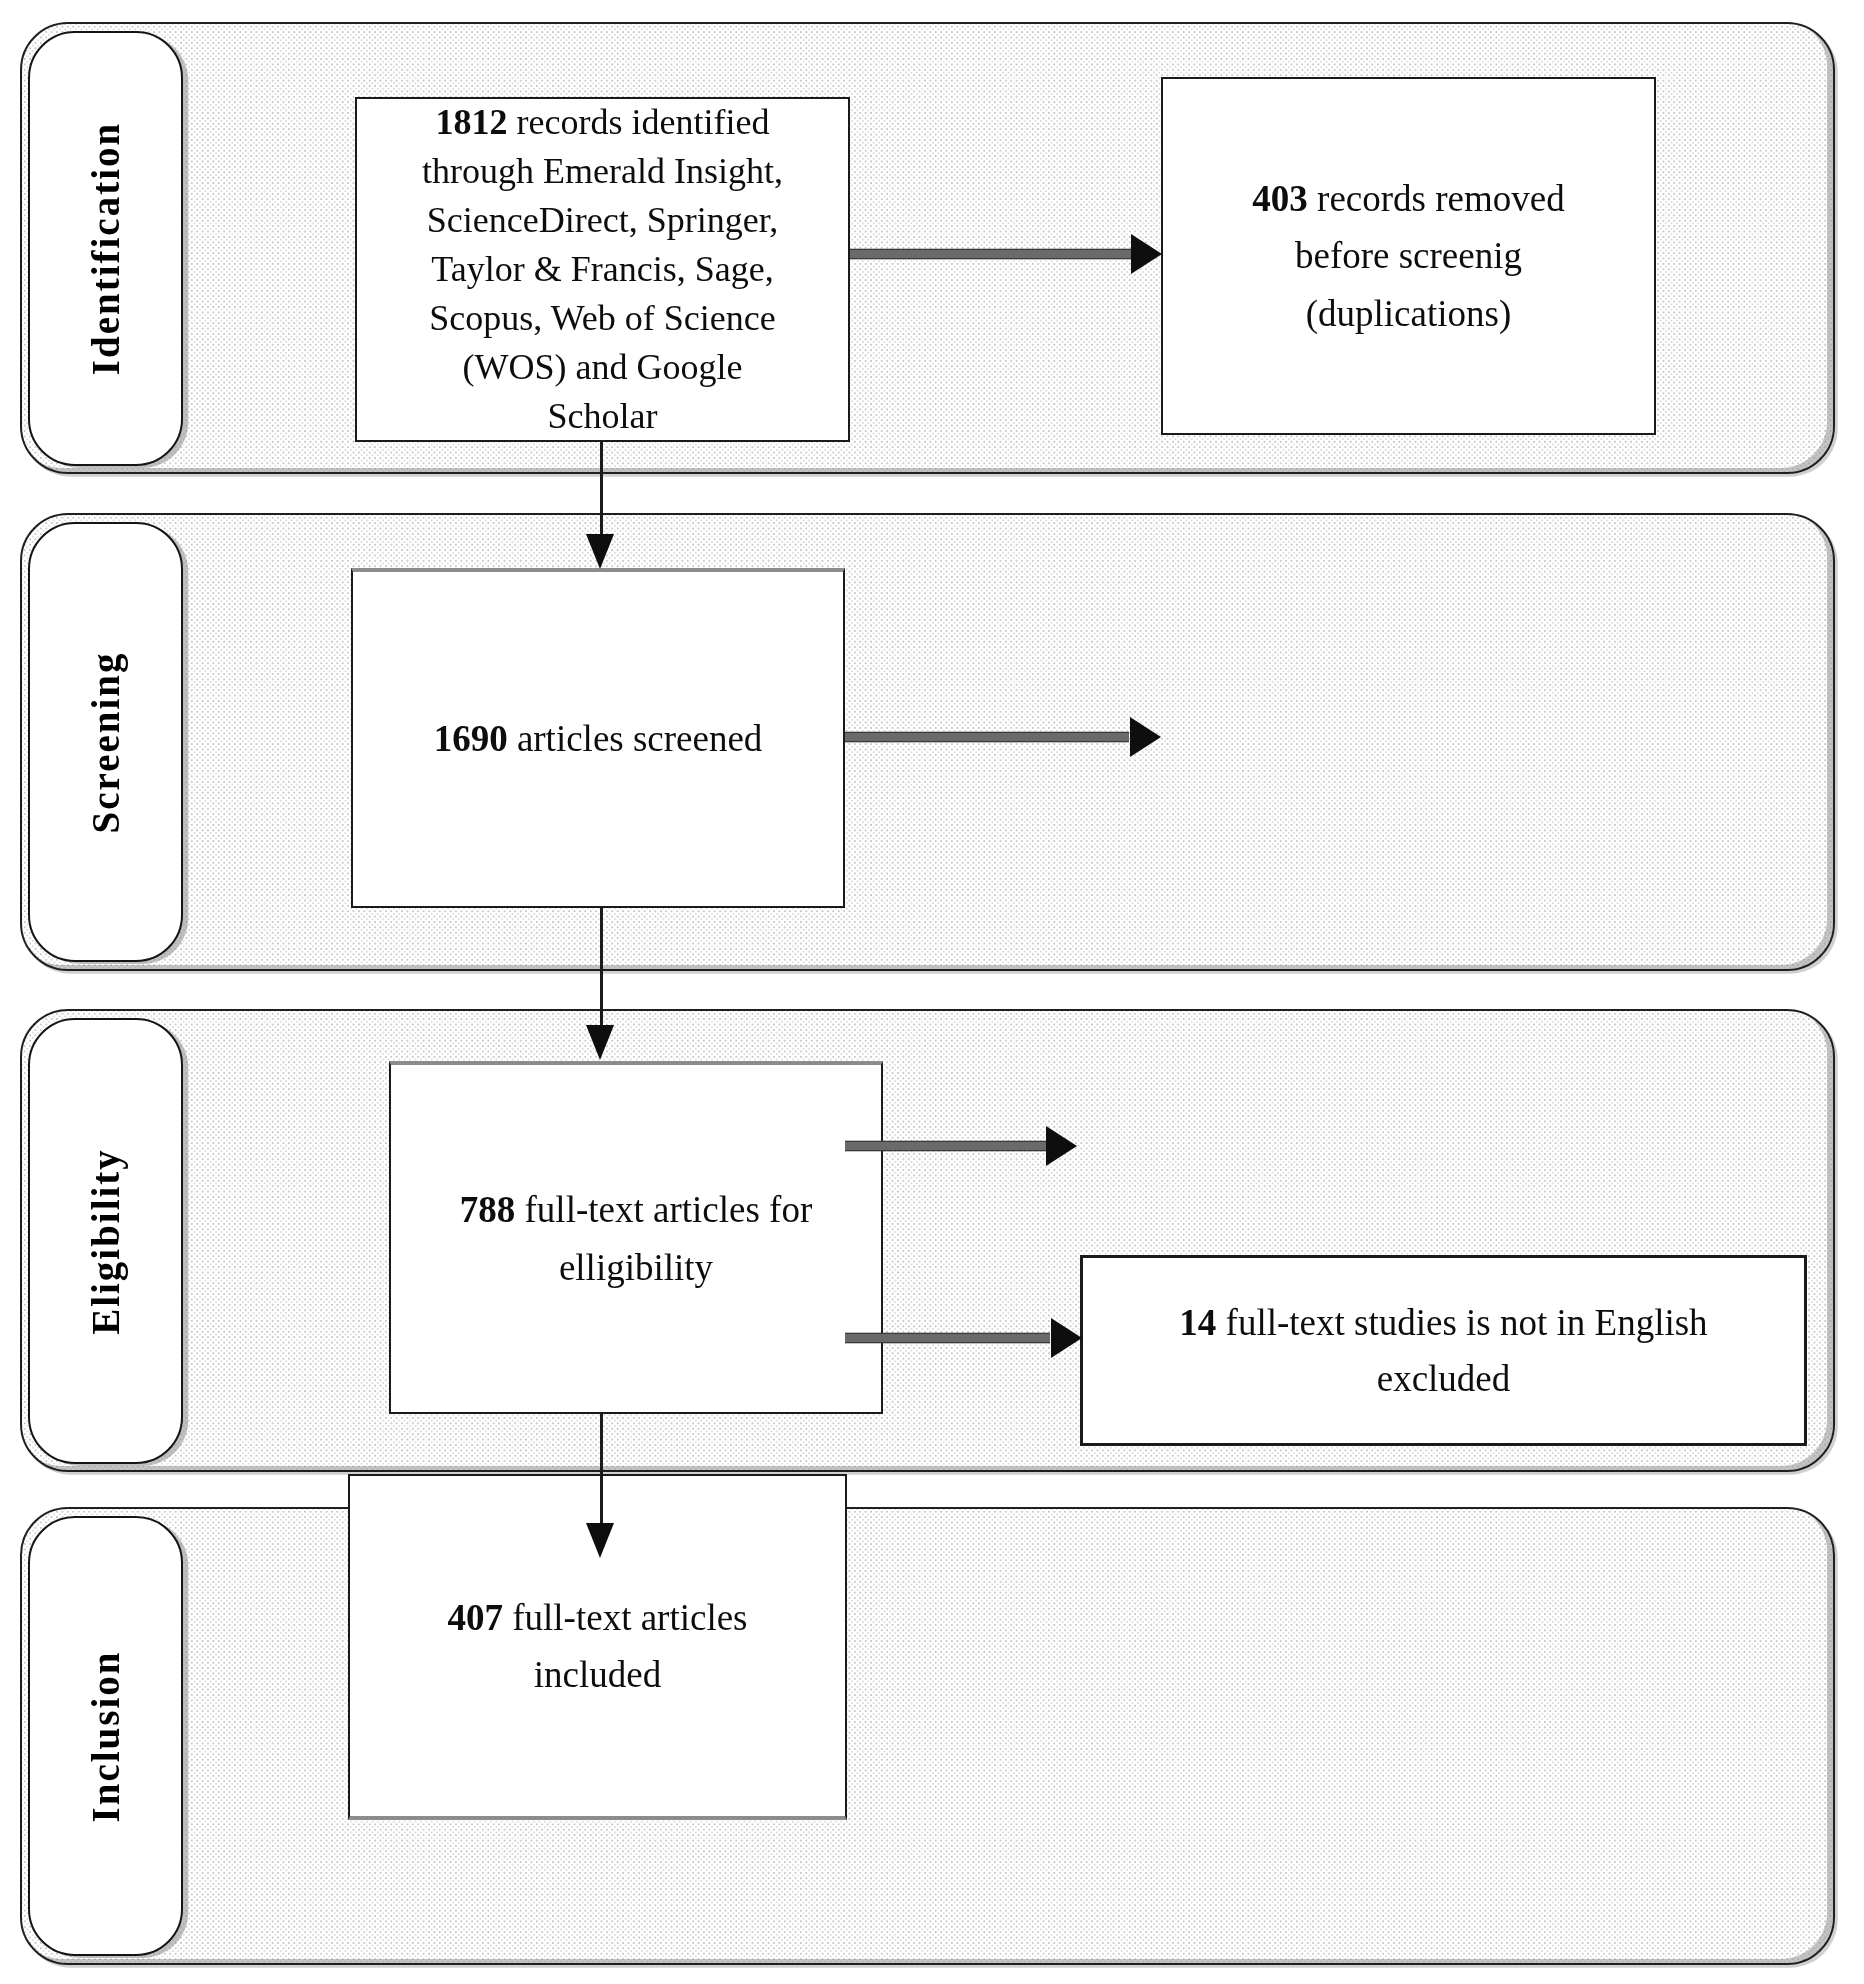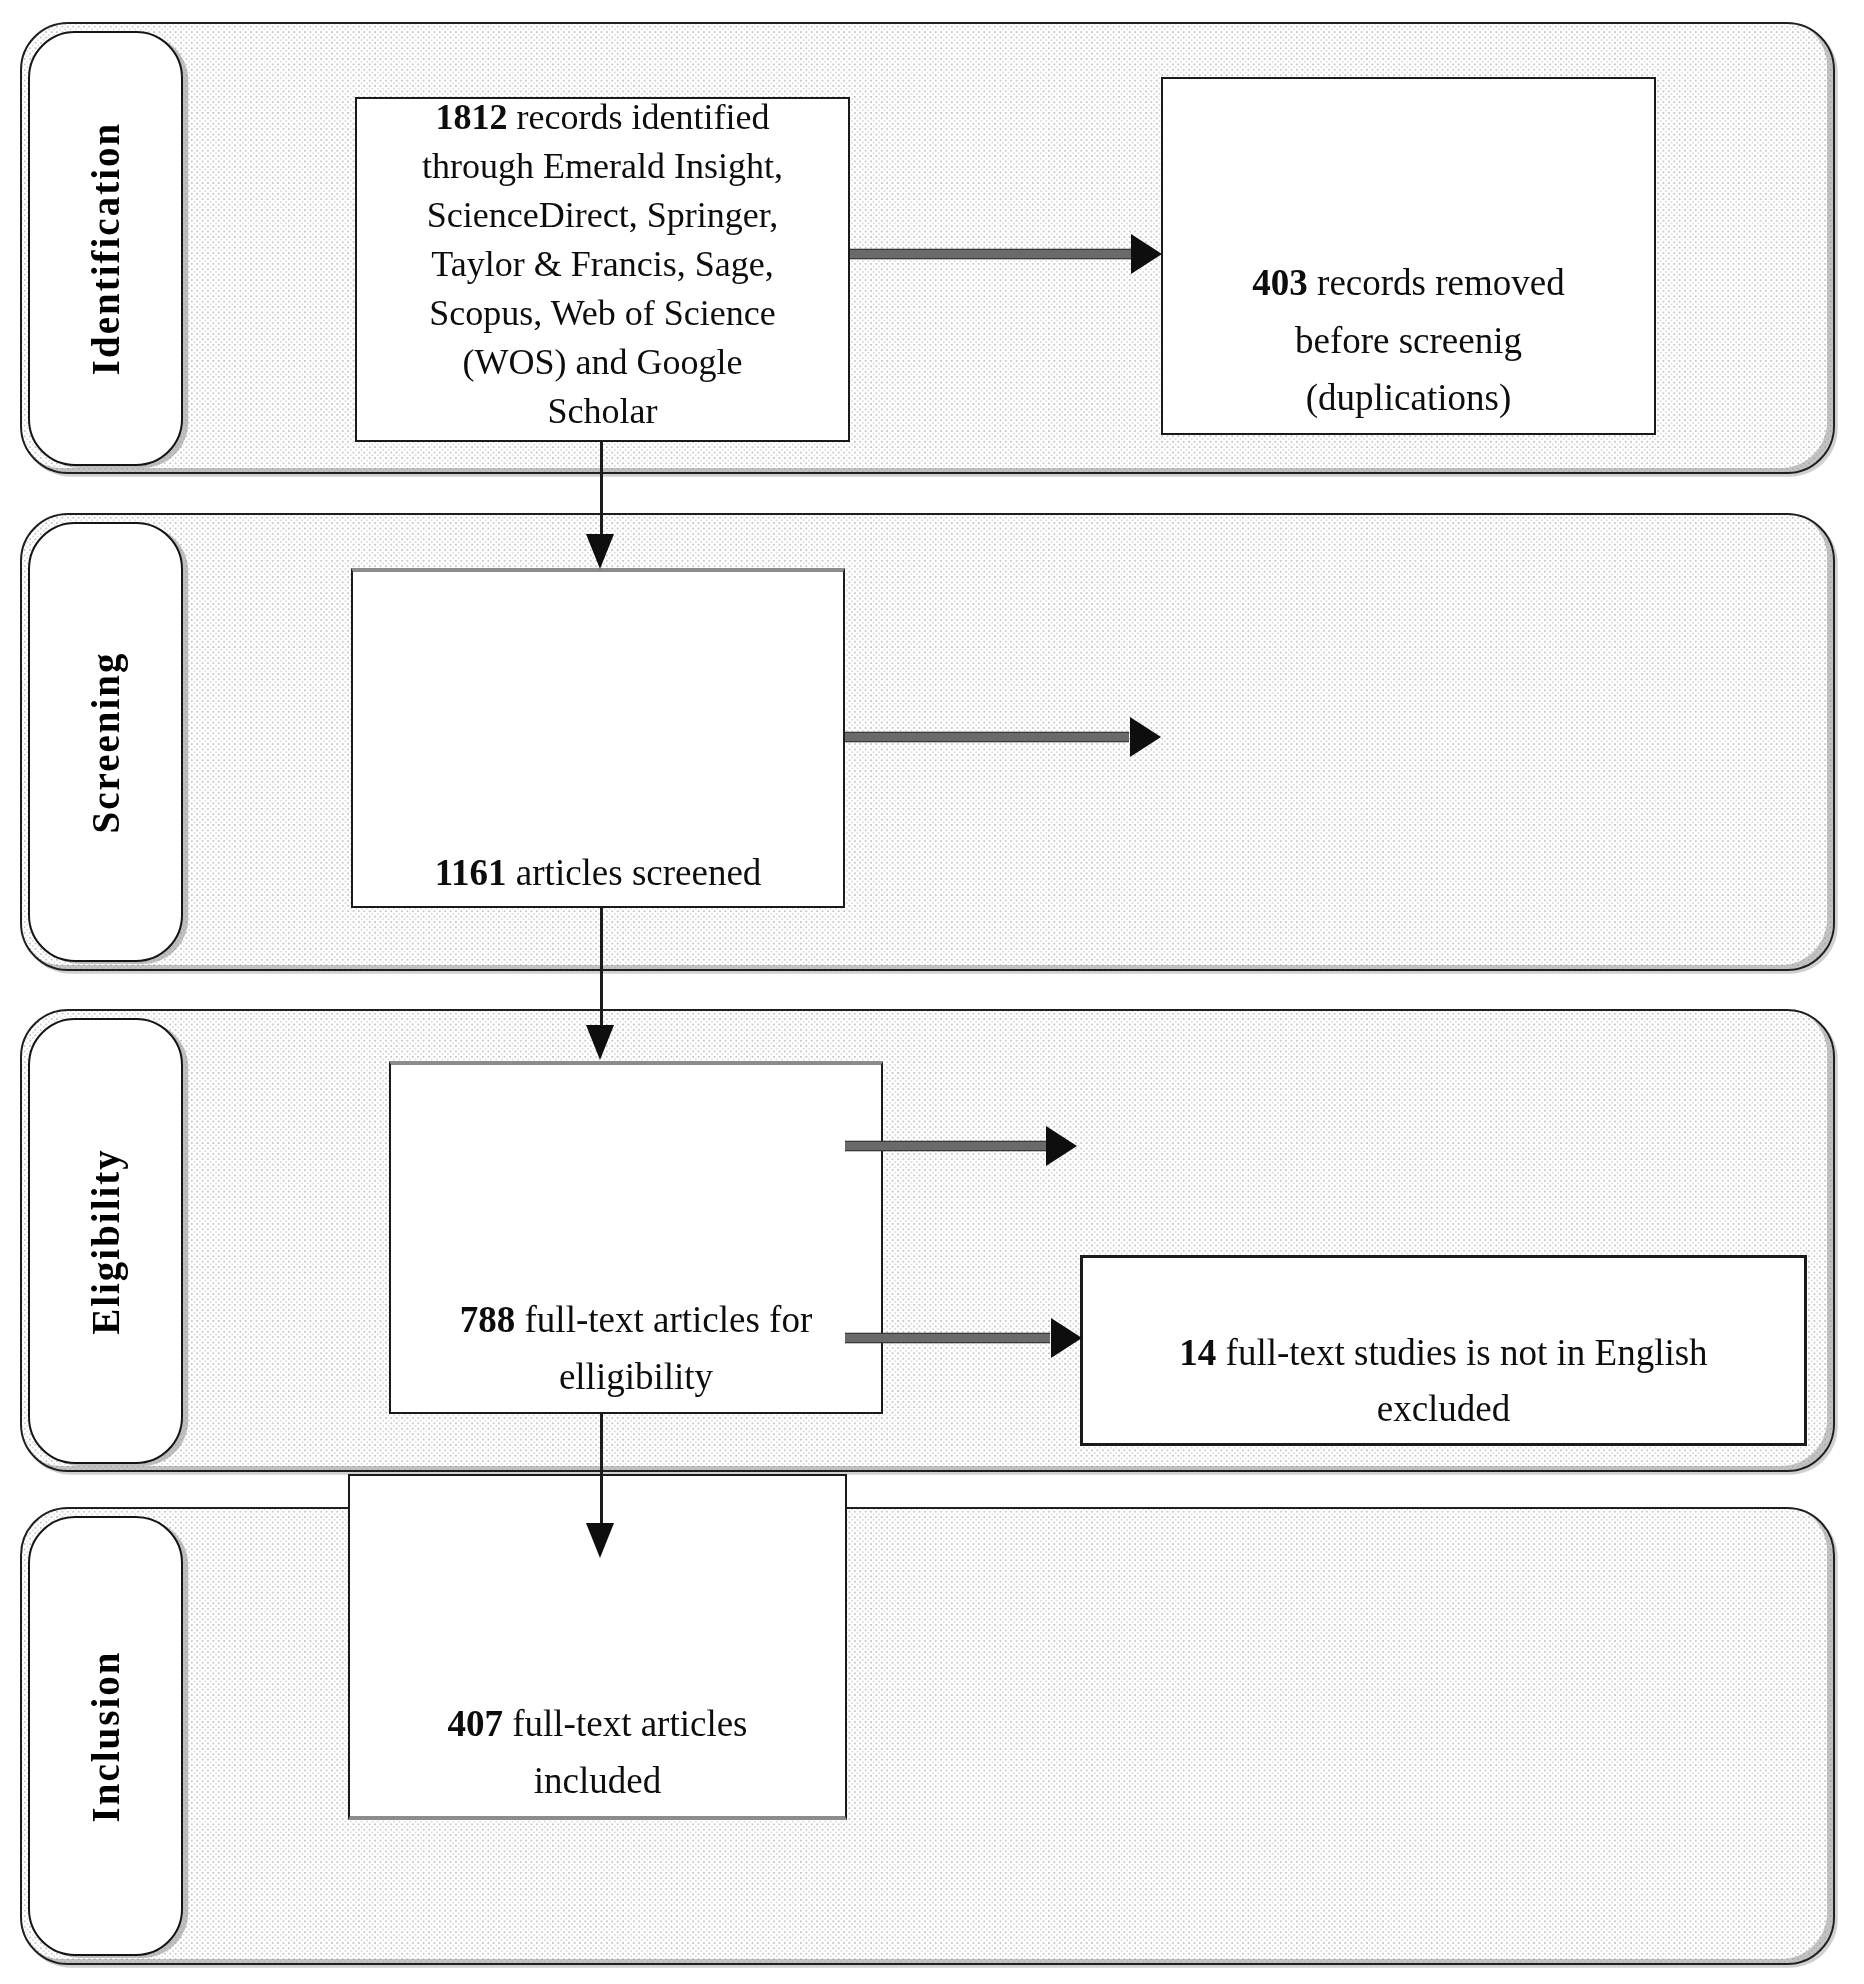--- a/index.html
+++ b/index.html
@@ -60,21 +60,21 @@
     color: #000000;
   }
 
   
   .box {
     position: absolute;
     background: #ffffff;
     border: 2.7px solid #1a1a1a;
     box-sizing: border-box;
     display: flex;
-    align-items: flex-end;
+    align-items: center;
     justify-content: center;
     text-align: center;
     font-size: 37px;
     line-height: 1.45;
     padding: 6.7px 17.4px;
   }
   .box .txt { white-space: pre-line; }
   .box b { font-weight: bold; }
   .box-a { left: 355px;  top: 97px;  width: 495px;  height: 345px; font-size: 36px; line-height: 1.36; padding: 4px 12px; }
   .box-b { left: 1161px; top: 77px;  width: 495px;  height: 358px; line-height: 1.55; }
@@ -134,21 +134,21 @@
 Scholar</span></div>
   </div>
 
   <div class="box box-b">
     <div><b>403</b><span class="txt"> records removed
 before screenig
 (duplications)</span></div>
   </div>
 
   <div class="box box-c">
-    <div><b>1161</b><span class="txt"> articles screened</span></div>
+    <div><b>1690</b><span class="txt"> articles screened</span></div>
   </div>
 
 
   <div class="box box-e">
     <div><b>788</b><span class="txt"> full-text articles for
 elligibility</span></div>
   </div>
 
 
   <div class="box box-g">

